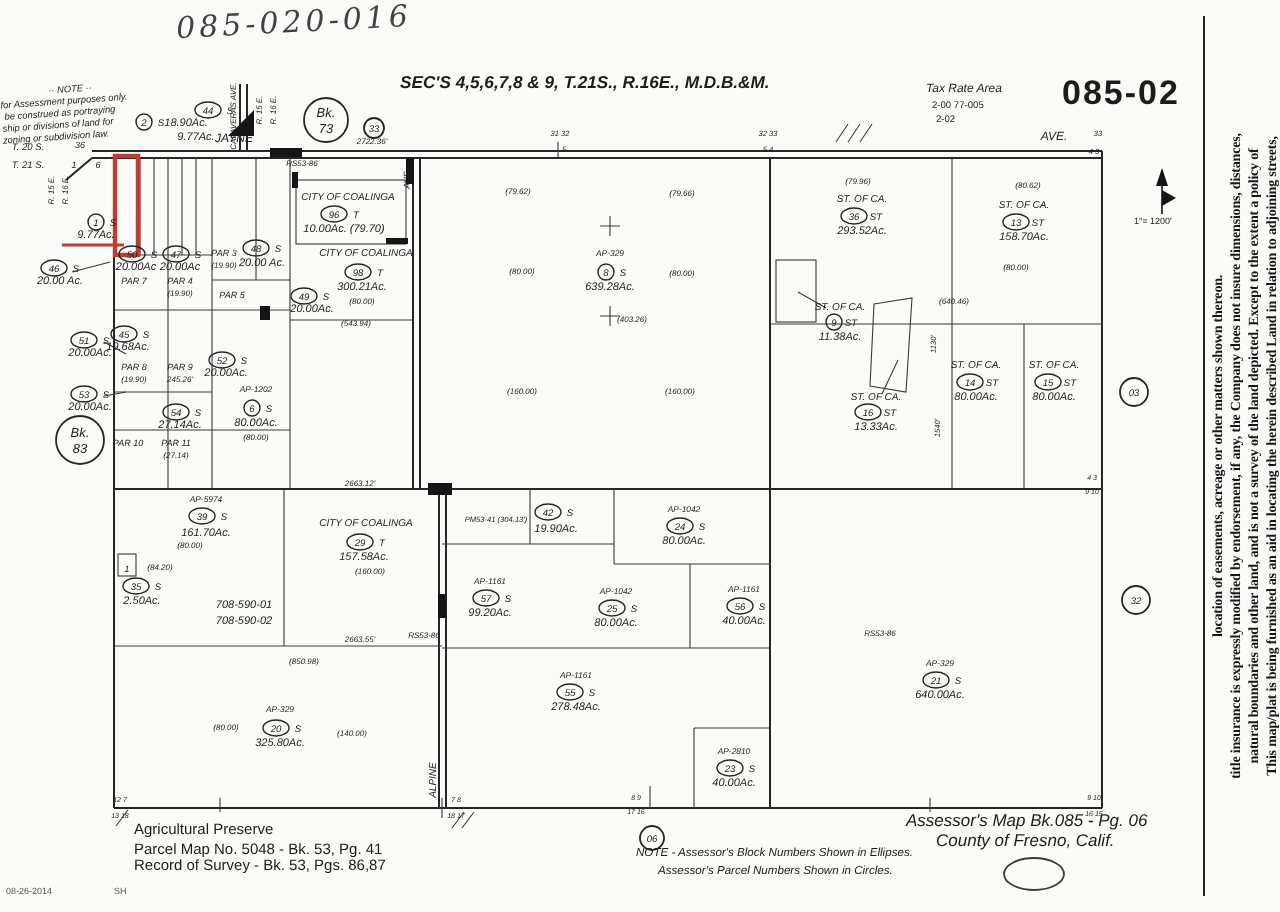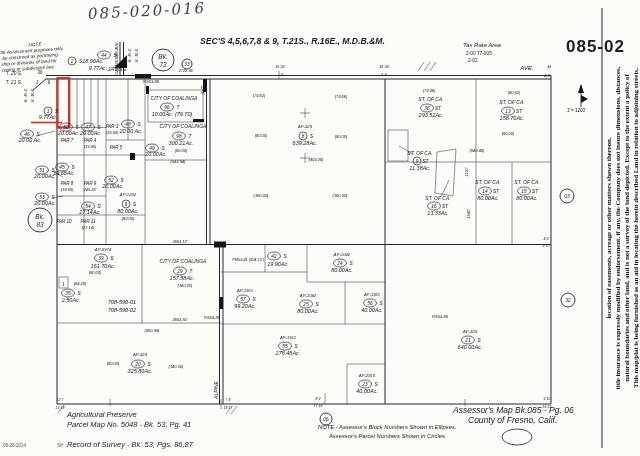--- a/index.html
+++ b/index.html
@@ -10,29 +10,29 @@
   }
   .abs{position:absolute;white-space:nowrap;}
   .hand{
     left:88px;top:2px;font-size:15px;letter-spacing:2px;color:#3f4149;
     transform:rotate(-3deg);font-family:"DejaVu Serif",serif;font-style:italic;
   }
   .sec-title{left:200px;top:36px;font-size:8.6px;font-weight:bold;font-style:italic;}
   .tra-label{left:463px;top:42px;font-size:6px;font-style:italic;}
   .tra-row1{left:466px;top:51px;font-size:4.8px;}
   .tra-row2{left:468px;top:58px;font-size:4.8px;}
-  .pageno{left:531px;top:37px;font-size:17px;font-weight:bold;letter-spacing:1px;margin-left:35px;}
+  .pageno{left:531px;top:37px;font-size:17px;font-weight:bold;letter-spacing:1px;}
   .scale-note{left:567px;top:108px;font-size:4.5px;}
   .notebox div{position:absolute;width:70px;text-align:center;font-size:4.7px;font-style:italic;transform:rotate(-4deg);}
   .disc{
     position:absolute;top:224px;width:440px;text-align:center;
     transform:rotate(-90deg);font-family:"Liberation Serif",serif;
     font-weight:bold;font-size:7px;letter-spacing:-0.1px;color:#15151a;
   }
-  .ag{font-size:7.5px;font-style:italic;}
+  .ag{font-size:7.5px;}
   .tiny{font-size:4.5px;color:#555;}
   .blocknote{font-size:5.8px;font-style:italic;}
   .assmap{font-size:8.5px;font-style:italic;}
   svg text{fill:#1c1c1c;font-family:"Liberation Sans",sans-serif;font-style:italic;}
 </style>
 </head>
 <body>
 
 <div class="sheet">
 
@@ -426,21 +426,21 @@
       </g>
   </svg>
 
   <div class="abs disc" style="left:416px">This map/plat is being furnished as an aid in locating the herein described Land in relation to adjoining streets,</div>
   <div class="abs disc" style="left:407px">natural boundaries and other land, and is not a survey of the land depicted. Except to the extent a policy of</div>
   <div class="abs disc" style="left:398px">title insurance is expressly modified by endorsement, if any, the Company does not insure dimensions, distances,</div>
   <div class="abs disc" style="left:389px">location of easements, acreage or other matters shown thereon.</div>
 
   <div class="abs ag" style="left:67px;top:410px">Agricultural Preserve</div>
   <div class="abs ag" style="left:67px;top:420px">Parcel Map No. 5048 - Bk. 53, Pg. 41</div>
-  <div class="abs ag" style="left:67px;top:440px">Record of Survey - Bk. 53, Pgs. 86,87</div>
+  <div class="abs ag" style="left:67px;top:428px">Record of Survey - Bk. 53, Pgs. 86,87</div>
   <div class="abs tiny" style="left:3px;top:443px">08-26-2014</div>
   <div class="abs tiny" style="left:57px;top:443px">SH</div>
 
   <div class="abs blocknote" style="left:318px;top:424px">NOTE - Assessor's Block Numbers Shown in Ellipses.</div>
   <div class="abs blocknote" style="left:329px;top:433px">Assessor's Parcel Numbers Shown in Circles.</div>
 
   <div class="abs assmap" style="left:453px;top:405px">Assessor's Map Bk.085 - Pg. 06</div>
   <div class="abs assmap" style="left:468px;top:415px">County of Fresno, Calif.</div>
 
 </div>

